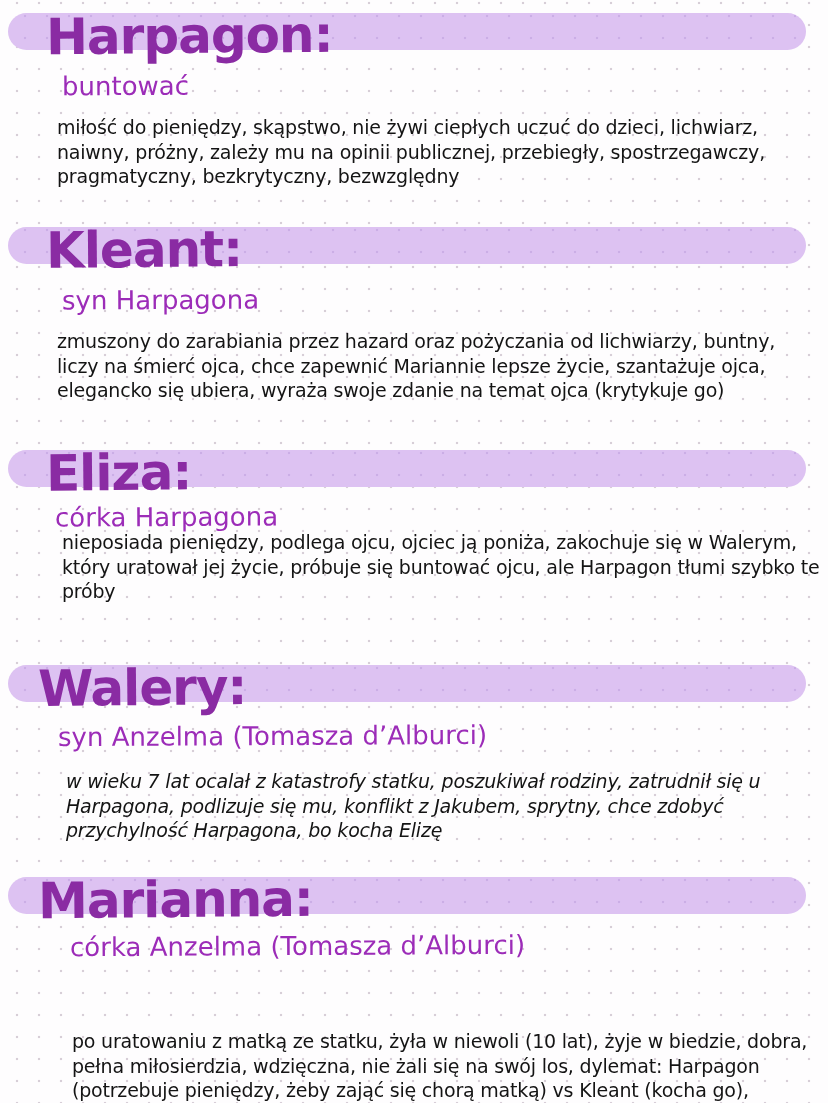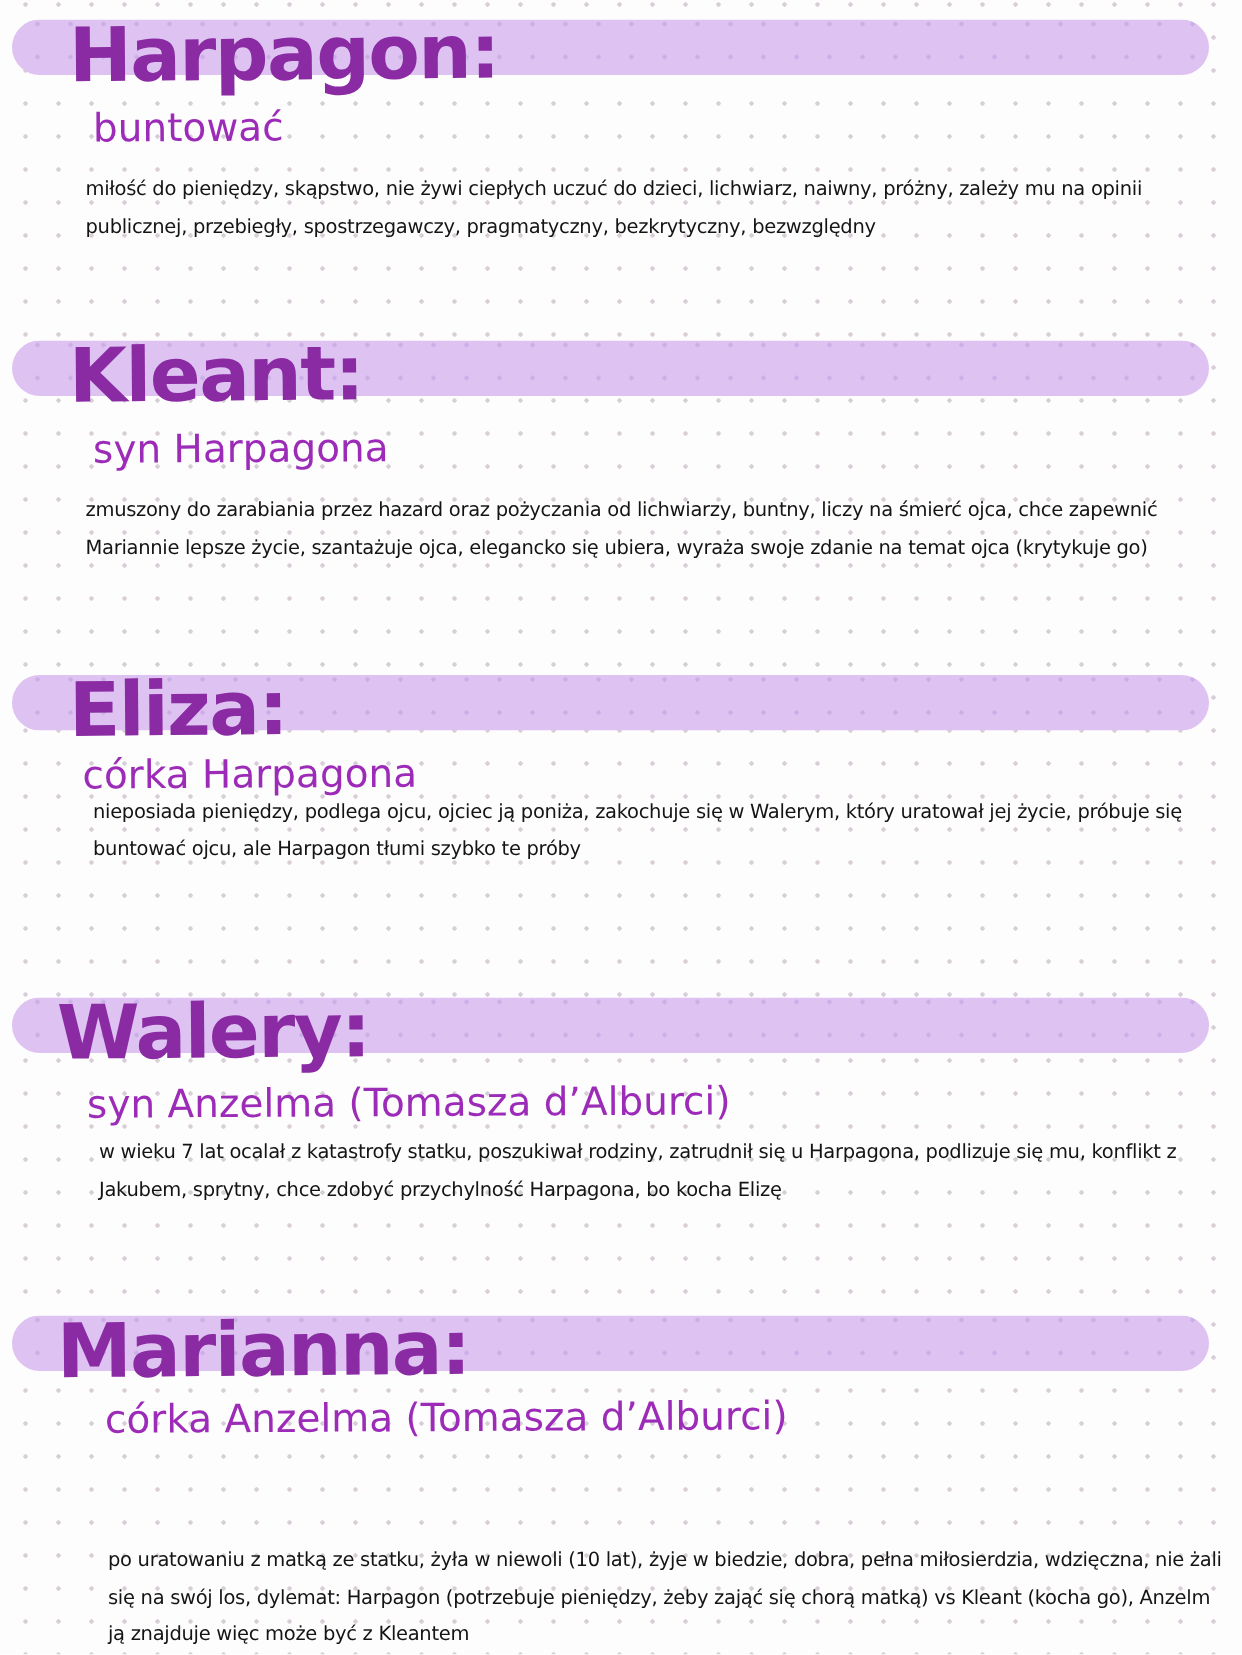--- a/index.html
+++ b/index.html
@@ -63,27 +63,27 @@
   .section:nth-of-type(3) .subtitle { top: 52px; left: 55px; }
   .section:nth-of-type(4) .subtitle { top: 56px; left: 58px; }
   .section:nth-of-type(5) .subtitle { top: 54px; left: 70px; }
 
   .body-text {
     position: absolute;
     top: 102px;
     left: 57px;
     width: 758px;
     margin: 0;
-    font-size: 13px;
+    font-size: 19px;
     line-height: 24.5px;
     color: var(--body-color, #141414);
     letter-spacing: -0.2px;
   }
   .section:nth-of-type(3) .body-text { top: 80px; left: 62px; }
-  .section:nth-of-type(4) .body-text { top: 92px; left: 66px; width: 745px; }
+  .section:nth-of-type(4) .body-text { top: 104px; left: 66px; width: 745px; font-style: italic; }
   .section:nth-of-type(5) .body-text { top: 116px; left: 72px; width: 748px; margin-top: 36px; }
 </style>
 </head>
 <body>
 
 <div class="page">
   <div class="sections">
   <section class="section">
     <div class="bar"></div>
     <h2 class="title">Harpagon:</h2>

